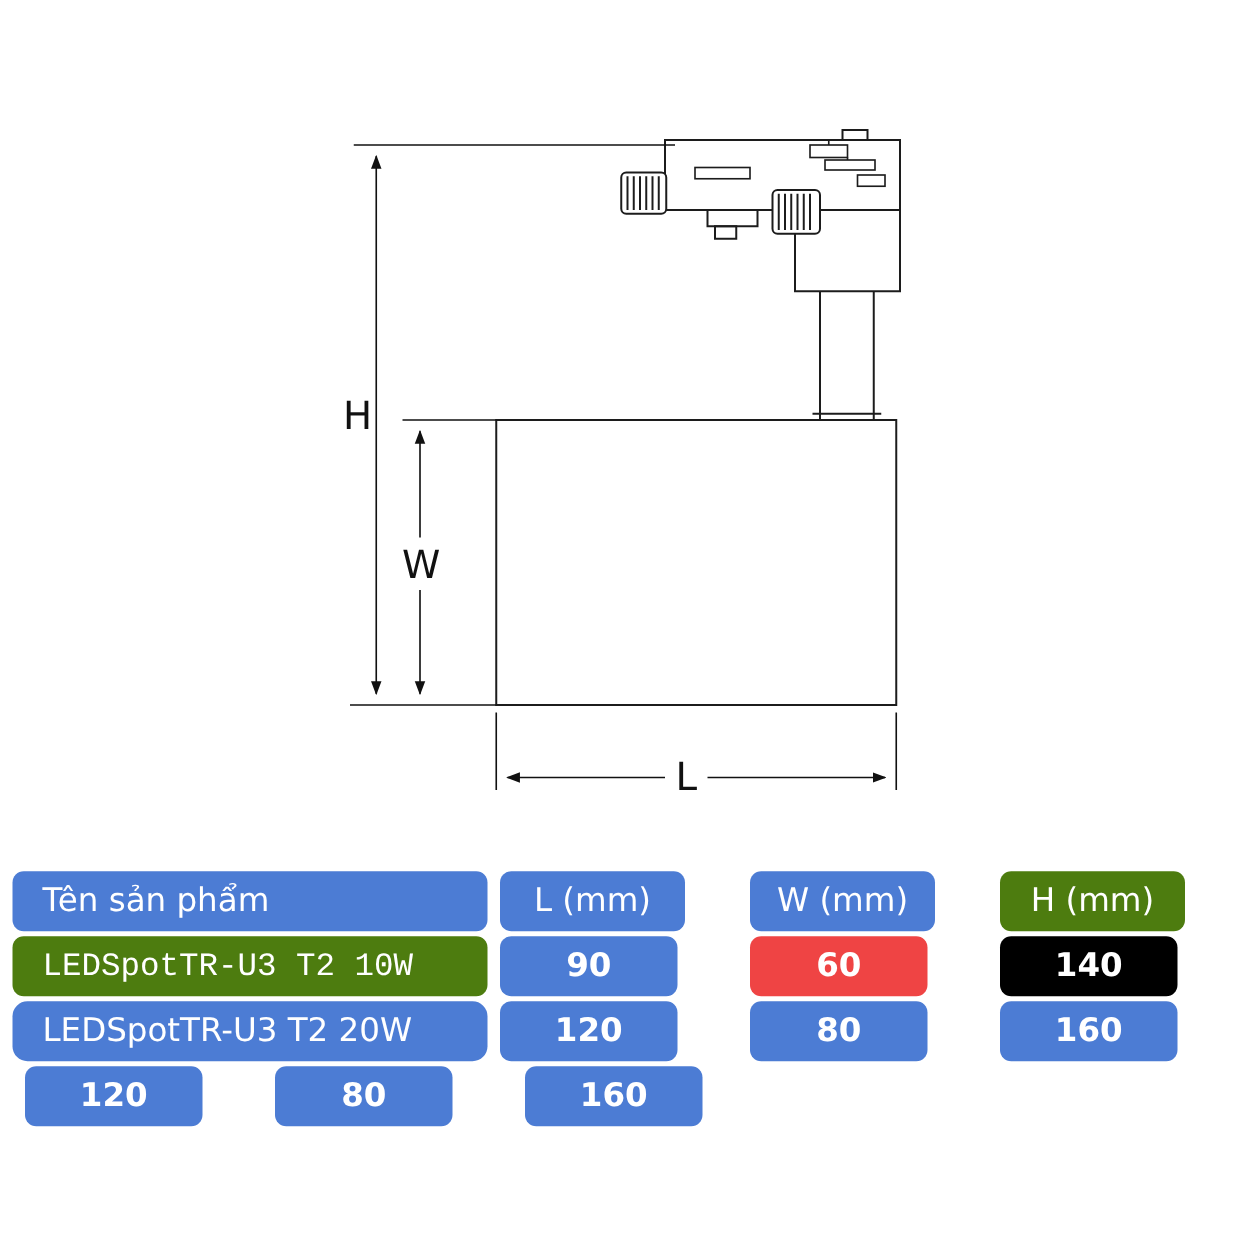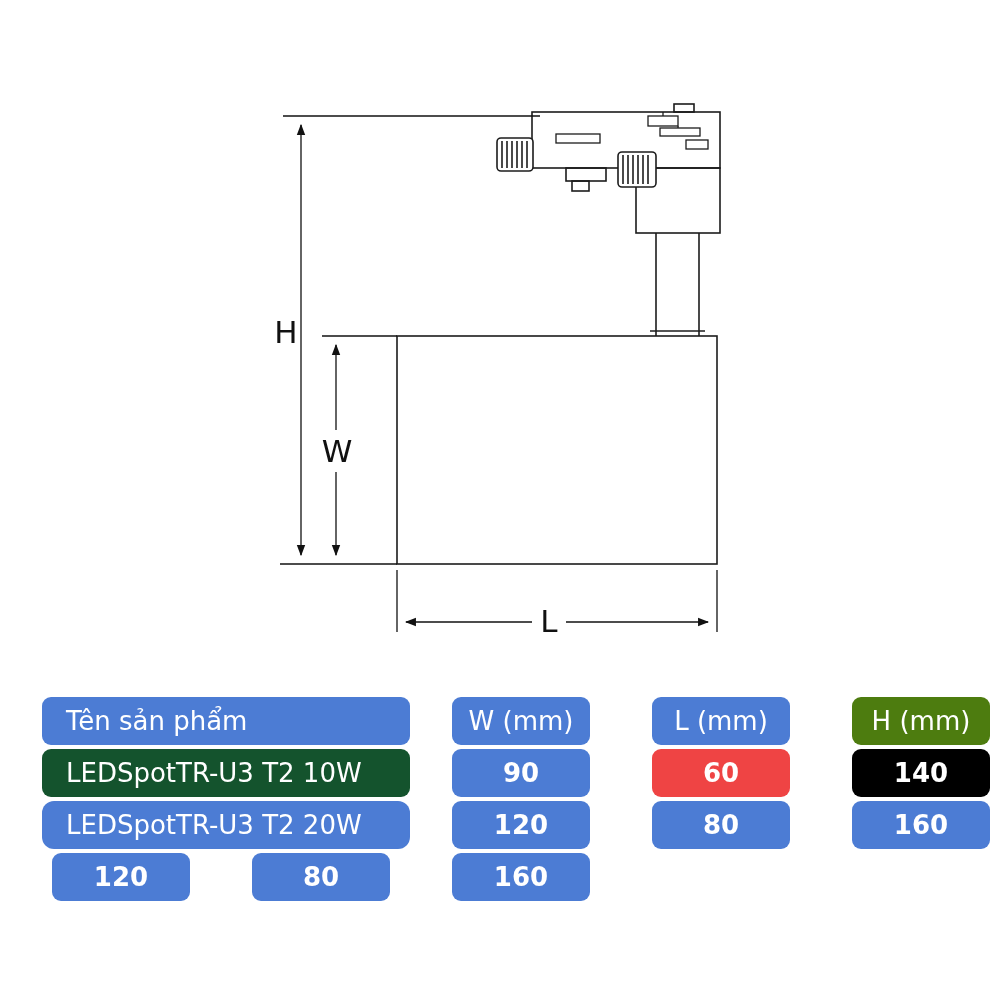--- a/index.html
+++ b/index.html
@@ -10,21 +10,20 @@
   }
   .page { position:relative; width:1000px; height:1004px; background:#fff; overflow:hidden; }
   .diagram-svg { position:absolute; left:0; top:0; }
 
   .spec-table { position:absolute; left:10px; top:697px; width:980px; }
   .row { display:flex; height:48px; margin-bottom:4px; }
   .cell {
     color:#fff; border-radius:9px;
     display:flex; align-items:center;
     background:#4c7cd4;
-    margin-left:32px;
   }
   .name-cell { width:380px; padding-left:24px; font-size:26px; }
   .col-num { width:170px; margin-left:10px; display:flex; }
   .col-num + .col-num { margin-left:30px; }
   .pill { justify-content:center; font-size:26px; }
   .header-pill { width:148px; }
   .data-pill { width:142px; font-weight:bold; }
 </style>
 </head>
 <body>
@@ -107,32 +106,32 @@
       <text x="337" y="462">W</text>
       <text x="549" y="632">L</text>
     </g>
   </svg>
 
   <div class="spec-table">
 
     <div class="row">
       <div class="cell name-cell" style="background: rgb(76, 124, 212);">Tên sản phẩm</div>
       <div class="col-num">
-        <div class="cell pill header-pill" style="background: rgb(76, 124, 212);">W (mm)</div>
+        <div class="cell pill header-pill" style="background: rgb(76, 124, 212);">L (mm)</div>
       </div>
       <div class="col-num">
-        <div class="cell pill header-pill" style="background: rgb(76, 124, 212);">L (mm)</div>
+        <div class="cell pill header-pill" style="background: rgb(76, 124, 212);">W (mm)</div>
       </div>
       <div class="col-num">
         <div class="cell pill header-pill" style="background: #4d7c0f;">H (mm)</div>
       </div>
     </div>
 
     <div class="row">
-      <div class="cell name-cell" style="background: #14532d;">LEDSpotTR-U3 T2 10W</div>
+      <div class="cell name-cell" style="background: #4d7c0f; font-family: Liberation Mono, monospace;">LEDSpotTR-U3 T2 10W</div>
       <div class="col-num">
         <div class="cell pill data-pill" style="background: rgb(76, 124, 212);">90</div>
       </div>
       <div class="col-num">
         <div class="cell pill data-pill" style="background: #ef4444;">60</div>
       </div>
       <div class="col-num">
         <div class="cell pill data-pill" style="background: #000000;">140</div>
       </div>
     </div>

